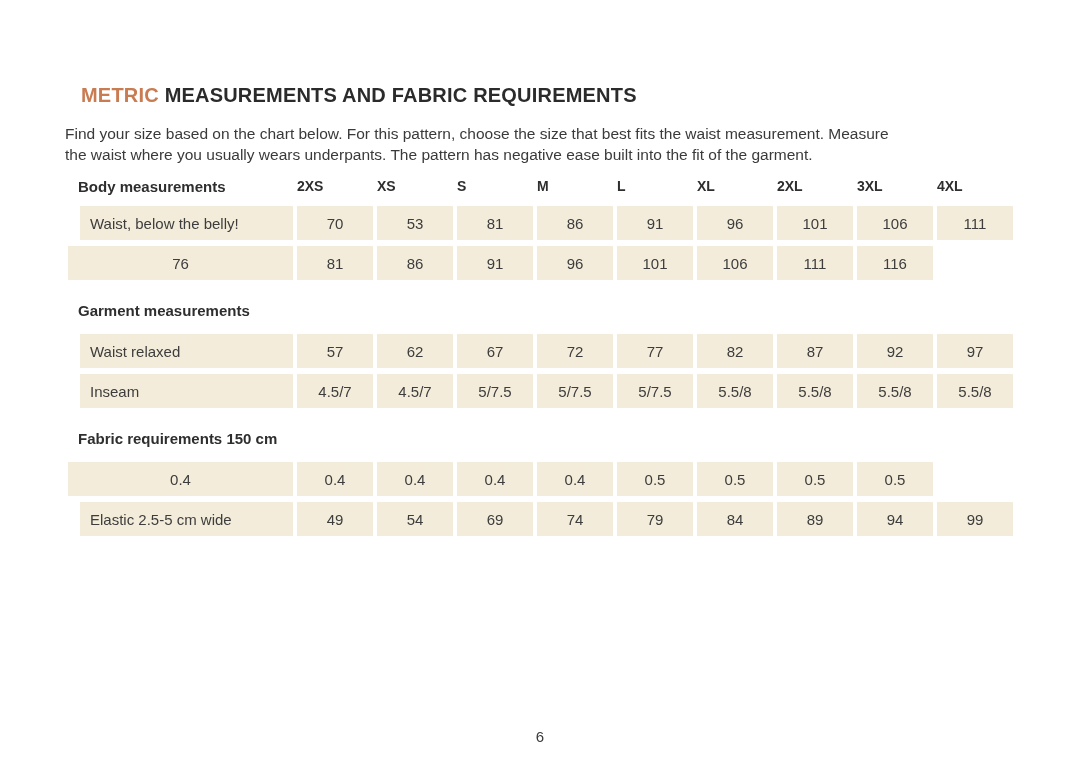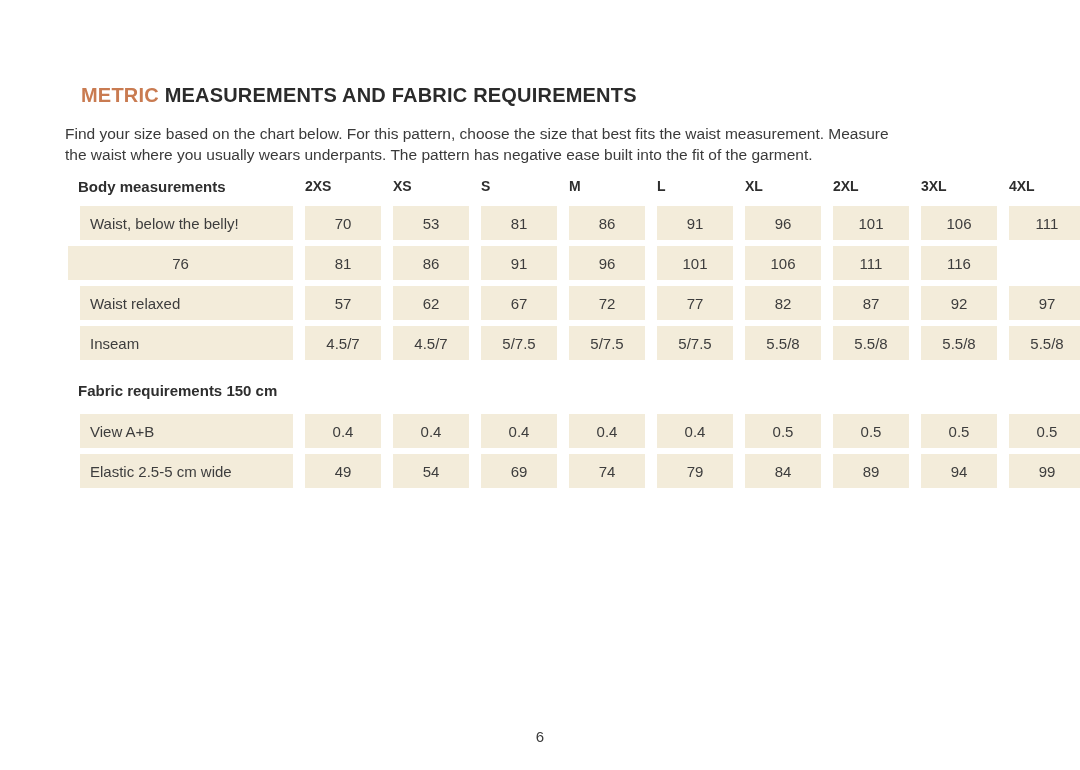--- a/index.html
+++ b/index.html
@@ -42,21 +42,21 @@
   }
   .size-table {
     position: absolute;
     left: 68px;
     top: 172px;
     width: 945px;
   }
   .t-row {
     display: grid;
     grid-template-columns: 225px repeat(9, 76px);
-    column-gap: 12px;
+    column-gap: 4px;
     margin-bottom: 6px;
   }
   .t-row.header-row {
     height: 28px;
     align-items: center;
   }
   .h-label {
     font-weight: bold;
     font-size: 15px;
     color: #2e2e2e;
@@ -142,20 +142,21 @@
         <div class="cell value-cell">76</div>
         <div class="cell value-cell">81</div>
         <div class="cell value-cell">86</div>
         <div class="cell value-cell">91</div>
         <div class="cell value-cell">96</div>
         <div class="cell value-cell">101</div>
         <div class="cell value-cell">106</div>
         <div class="cell value-cell">111</div>
         <div class="cell value-cell">116</div>
       </div>
+      <div class="t-section">Garment measurements</div>
       <div class="t-row data-row">
         <div class="cell label-cell">Waist relaxed</div>
         <div class="cell value-cell">57</div>
         <div class="cell value-cell">62</div>
         <div class="cell value-cell">67</div>
         <div class="cell value-cell">72</div>
         <div class="cell value-cell">77</div>
         <div class="cell value-cell">82</div>
         <div class="cell value-cell">87</div>
         <div class="cell value-cell">92</div>
@@ -168,21 +169,20 @@
         <div class="cell value-cell">5/7.5</div>
         <div class="cell value-cell">5/7.5</div>
         <div class="cell value-cell">5/7.5</div>
         <div class="cell value-cell">5.5/8</div>
         <div class="cell value-cell">5.5/8</div>
         <div class="cell value-cell">5.5/8</div>
         <div class="cell value-cell">5.5/8</div>
       </div>
       <div class="t-section">Fabric requirements 150 cm</div>
       <div class="t-row data-row">
-        <div class="cell label-cell">View A+B</div>
         <div class="cell value-cell">0.4</div>
         <div class="cell value-cell">0.4</div>
         <div class="cell value-cell">0.4</div>
         <div class="cell value-cell">0.4</div>
         <div class="cell value-cell">0.4</div>
         <div class="cell value-cell">0.5</div>
         <div class="cell value-cell">0.5</div>
         <div class="cell value-cell">0.5</div>
         <div class="cell value-cell">0.5</div>
       </div>

